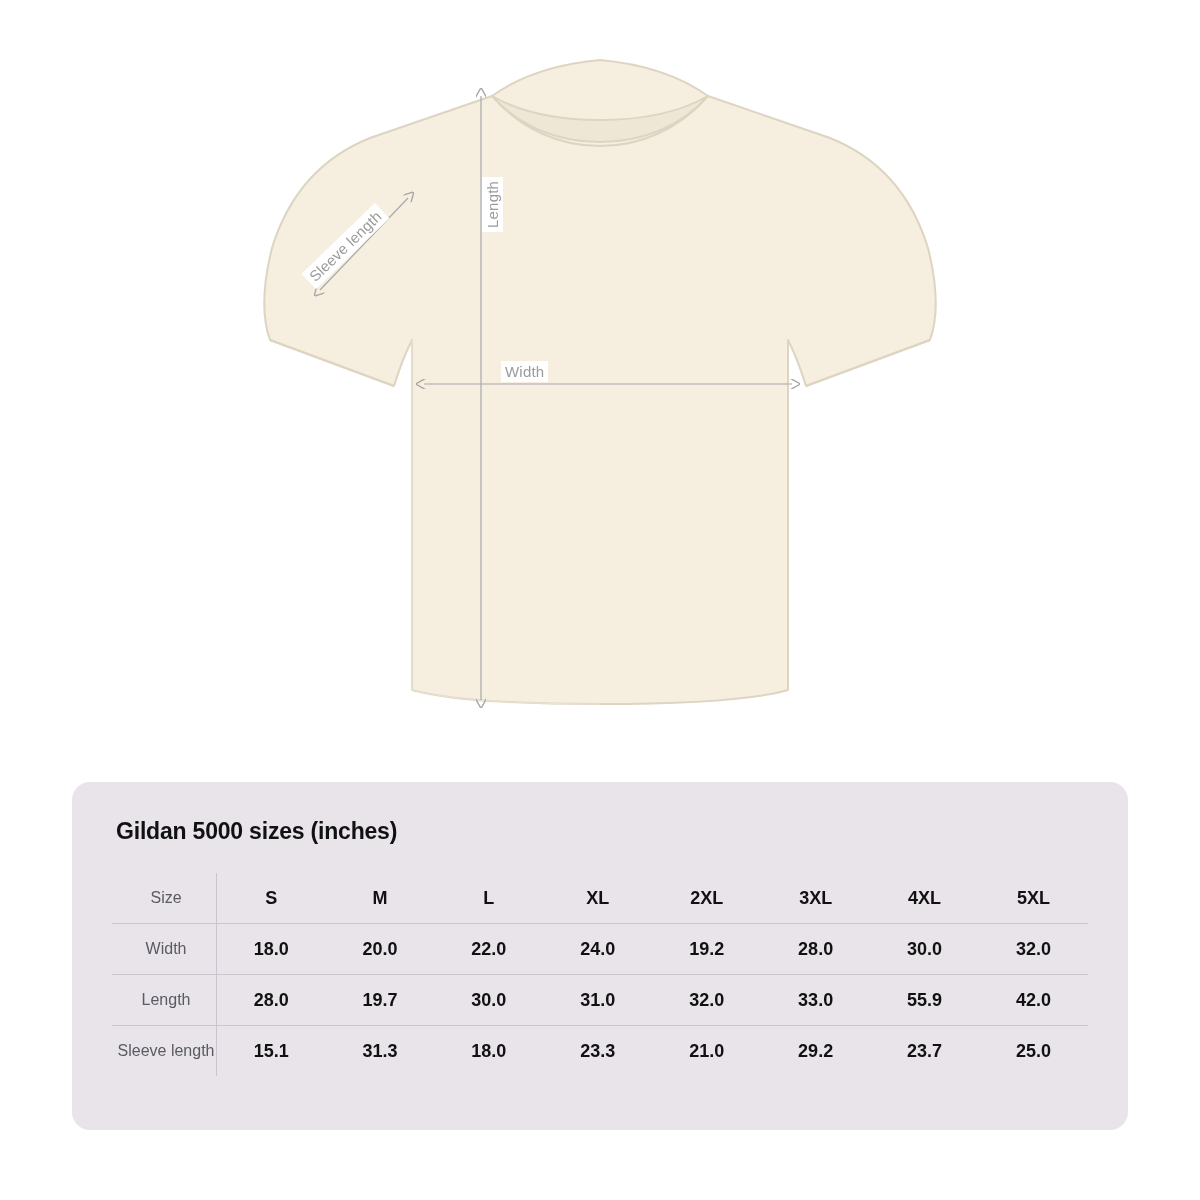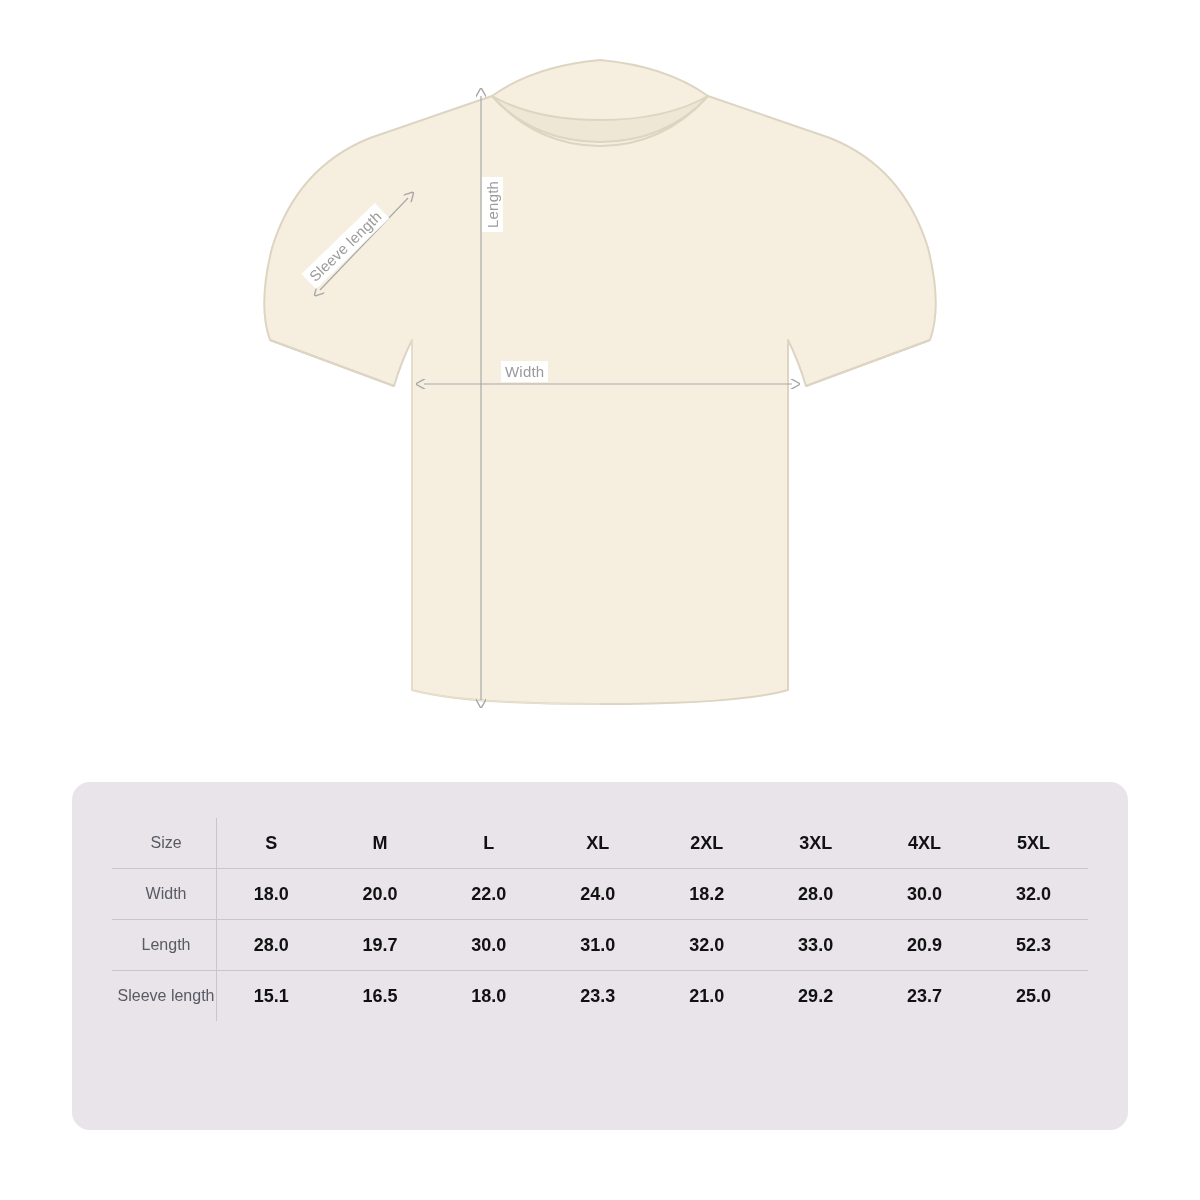--- a/index.html
+++ b/index.html
@@ -167,20 +167,21 @@
       <line x1="408" y1="198" x2="320" y2="290" stroke="#a8a8a8" stroke-width="1.2" marker-start="url(#arrowStart)" marker-end="url(#arrowEnd)"></line>
     </g>
   </svg>
 
   <div class="dim-label length">Length</div>
   <div class="dim-label width">Width</div>
   <div class="dim-label sleeve">Sleeve length</div>
 </div>
 
 <div class="card">
+  <div class="card-title">Gildan 5000 sizes (inches)</div>
 
   <table class="sizes">
     <colgroup>
       <col class="rowhead">
       <col class="datacol">
         <col class="datacol">
         <col class="datacol">
         <col class="datacol">
       <col class="datacol">
         <col class="datacol">
@@ -200,40 +201,40 @@
         <th class="hdr-cell">5XL</th>
       </tr>
     </thead>
     <tbody>
       <tr class="sep">
         <th class="rowlabel">Width</th>
         <td class="value">18.0</td>
         <td class="value">20.0</td>
         <td class="value">22.0</td>
         <td class="value">24.0</td>
-        <td class="value">18.2</td>
+        <td class="value">19.2</td>
         <td class="value">28.0</td>
         <td class="value">30.0</td>
         <td class="value">32.0</td>
       </tr>
       <tr class="sep">
         <th class="rowlabel">Length</th>
         <td class="value">28.0</td>
         <td class="value">19.7</td>
         <td class="value">30.0</td>
         <td class="value">31.0</td>
         <td class="value">32.0</td>
         <td class="value">33.0</td>
-        <td class="value">20.9</td>
-        <td class="value">52.3</td>
+        <td class="value">55.9</td>
+        <td class="value">42.0</td>
       </tr>
       <tr class="sep">
         <th class="rowlabel two-line">Sleeve length</th>
         <td class="value">15.1</td>
-        <td class="value">16.5</td>
+        <td class="value">31.3</td>
         <td class="value">18.0</td>
         <td class="value">23.3</td>
         <td class="value">21.0</td>
         <td class="value">29.2</td>
         <td class="value">23.7</td>
         <td class="value">25.0</td>
       </tr>
     </tbody>
   </table>
 </div>

